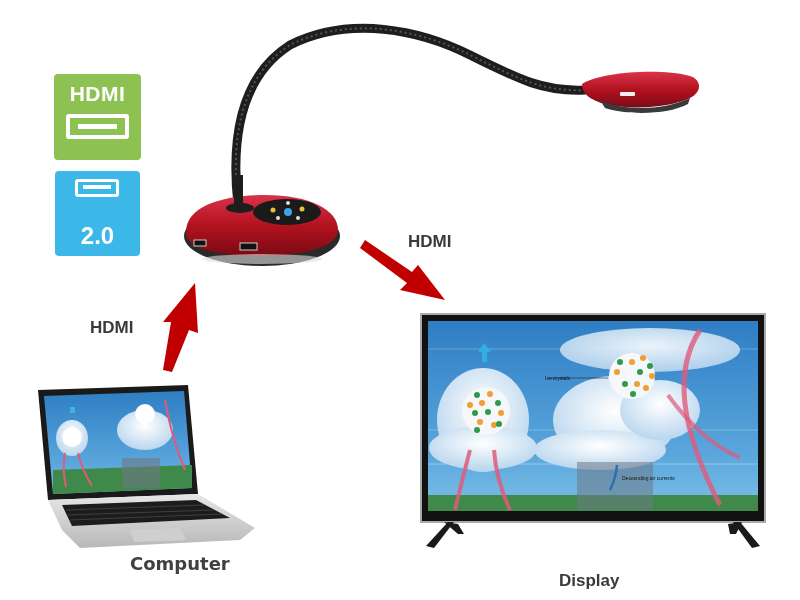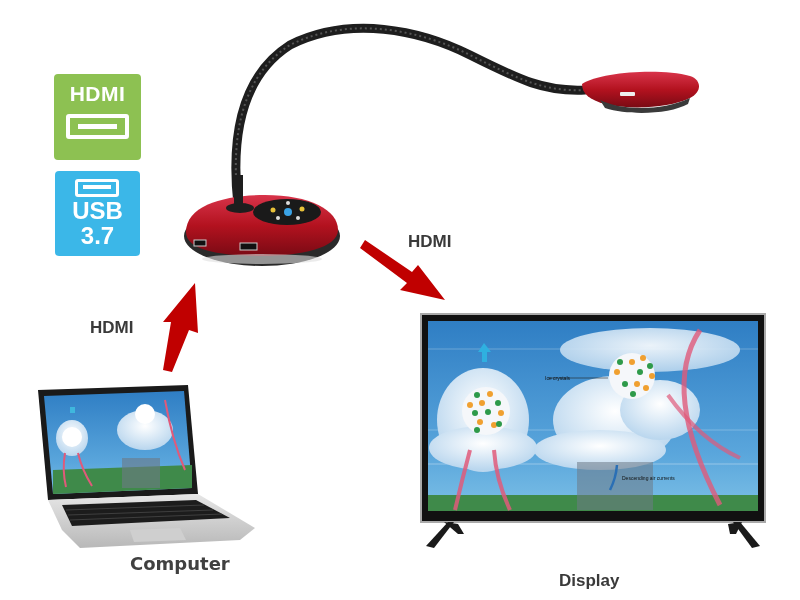--- a/index.html
+++ b/index.html
@@ -23,22 +23,21 @@
 </style>
 </head>
 <body>
 
 <div class="badge badge-hdmi" style="background:#8dc152;">
   <div class="t">HDMI</div>
   <div class="port-hdmi"></div>
 </div>
 <div class="badge badge-usb" style="background:#3bb7e8;">
   <div class="port-usb"></div>
-  <div class="t1">USB</div>
-  <div class="t2">3.7</div>
+  <div class="t2">2.0</div>
 </div>
 
 <svg width="800" height="600" viewBox="0 0 800 600">
   <defs>
     <linearGradient id="redBody" x1="0" y1="0" x2="0" y2="1">
       <stop offset="0" stop-color="#d8344a"></stop>
       <stop offset="0.5" stop-color="#b3121f"></stop>
       <stop offset="1" stop-color="#7a0a14"></stop>
     </linearGradient>
     <linearGradient id="sky" x1="0" y1="0" x2="0" y2="1">

